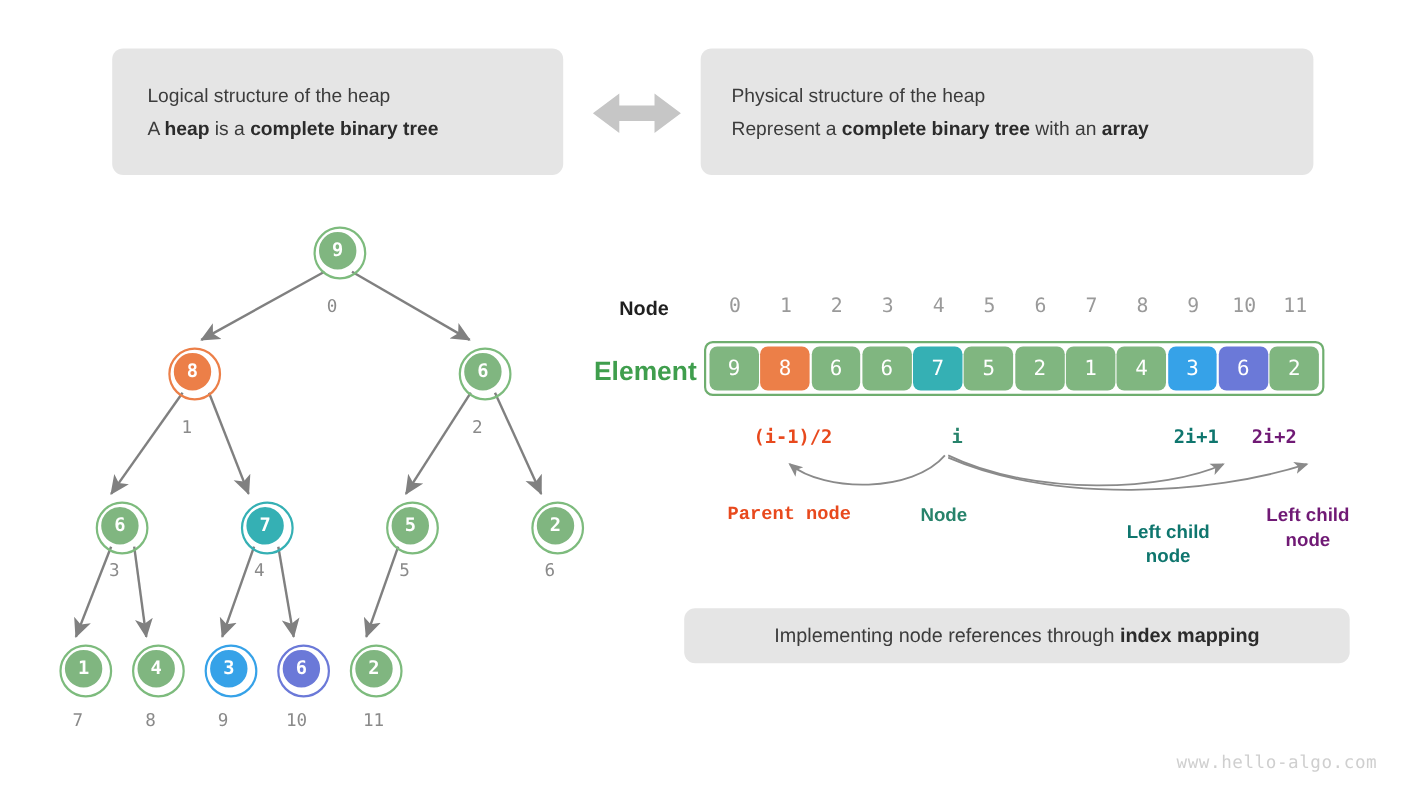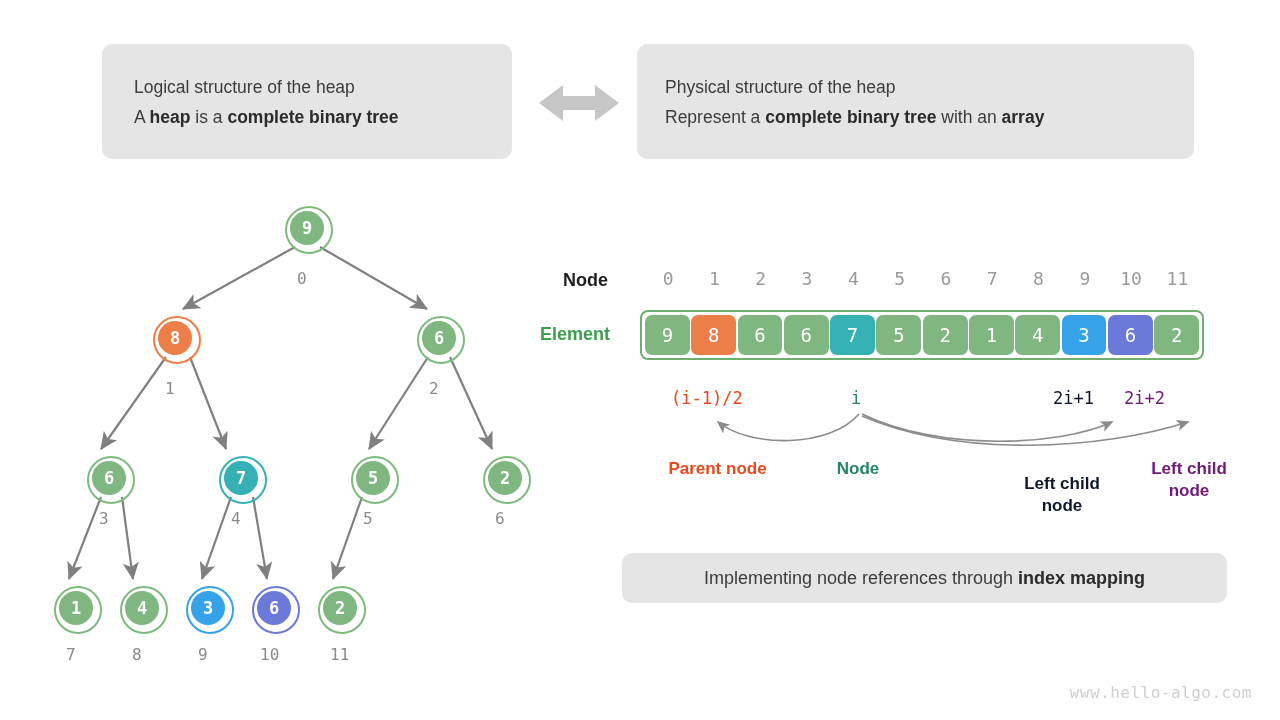--- a/index.html
+++ b/index.html
@@ -105,21 +105,21 @@
   #label-index {
     position: absolute;
     left: 563px; top: 270px;
     font-size: 18px;
     font-weight: bold;
     color: #1f1f1f;
   }
   #label-element {
     position: absolute;
     left: 540px; top: 324px;
-    font-size: 18px;
+    font-size: 24px;
     font-weight: bold;
     color: #3f9e4d;
   }
 
   #index-row {
     position: absolute;
     left: 645px; top: 268px;
     display: flex;
   }
   .index-cell {
@@ -156,33 +156,34 @@
   .array-cell.orange { background: #ec7f48; }
   .array-cell.teal   { background: #35b0b4; }
   .array-cell.blue   { background: #36a2e8; }
   .array-cell.purple { background: #6b79d8; }
 
   
   .formula {
     position: absolute;
     font-family: "DejaVu Sans Mono", monospace;
     font-size: 17px;
-    font-weight: normal;
+    font-weight: bold;
     white-space: nowrap;
+    margin-left: 14px;
   }
   .role-label {
     position: absolute;
     font-size: 17px;
     font-weight: bold;
     text-align: center;
     line-height: 22px;
   }
   .c-parent { color: #e8491d; }
   .c-node   { color: #27836b; }
-  .c-left   { color: #0f172a; }
+  .c-left   { color: #0f766e; }
   .c-right  { color: #701a75; }
 
   #curve-svg { position: absolute; left: 640px; top: 400px; }
 
   
   #box-bottom {
     position: absolute;
     left: 622px; top: 553px;
     width: 605px; height: 50px;
     background: #e5e5e5;
@@ -344,21 +345,21 @@
       <path d="M0,1 L8,4.5 L0,8 L2,4.5 Z" fill="#8a8a8a"></path>
     </marker>
   </defs>
   <g stroke="#8a8a8a" stroke-width="1.6" fill="none" marker-end="url(#ch)">
     <path d="M219,14 C190,48 110,48 78,22"></path>
     <path d="M222,14 C300,52 420,46 472,22"></path>
     <path d="M222,16 C320,58 460,50 548,22"></path>
   </g>
 </svg>
 
-<div class="role-label c-parent" style="left:650px; top:458px; width:135px;">Parent node</div>
+<div class="role-label c-parent" style="left:650px; top:458px; width:135px;font-family:Liberation Mono, monospace;">Parent node</div>
 <div class="role-label c-node" style="left:808px; top:458px; width:100px;">Node</div>
 <div class="role-label c-left" style="left:1004px; top:473px; width:116px;"><span>Left child</span><br><span>node</span></div>
 <div class="role-label c-right" style="left:1126px; top:458px; width:126px;"><span>Left child</span><br><span>node</span></div>
 
 <div id="box-bottom">
   <div class="caption-line"><span>Implementing node references through </span><b>index mapping</b></div>
 </div>
 
 <div id="watermark">www.hello-algo.com</div>
 

